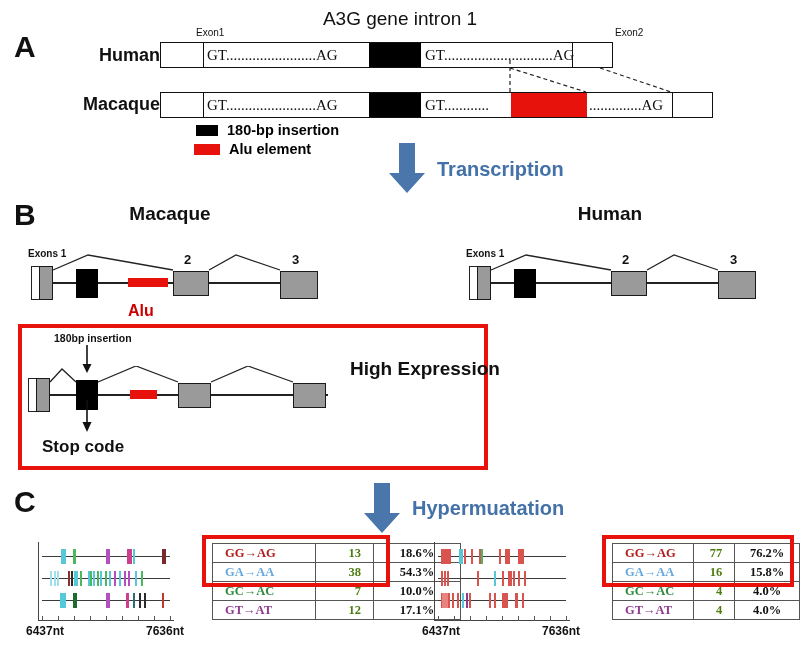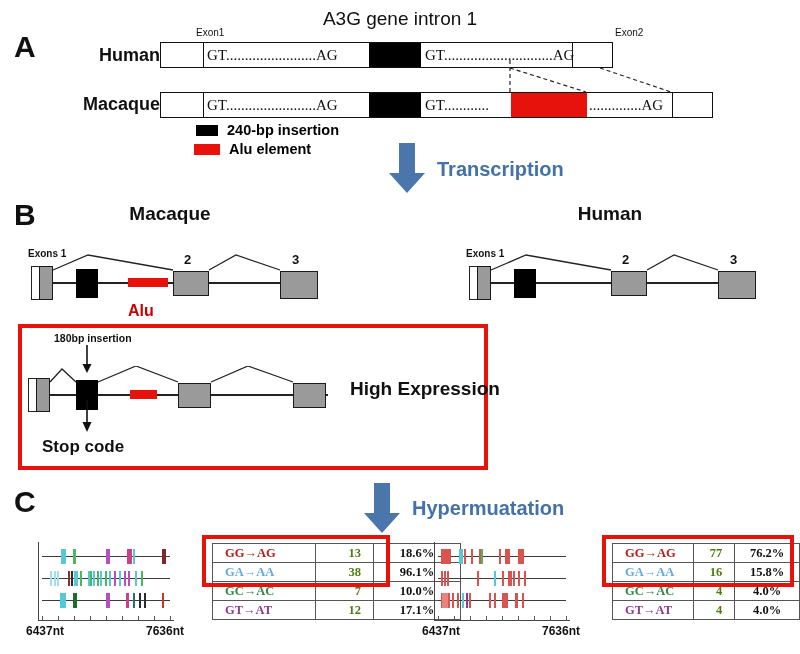--- a/index.html
+++ b/index.html
@@ -267,21 +267,21 @@
 </div>
 
 <svg class="abs" style="left:0; top:60px; width:800px; height:40px;">
   <line x1="510" y1="0" x2="510" y2="32" stroke="#222" stroke-width="1.2" stroke-dasharray="4,3"></line>
   <line x1="510" y1="8" x2="586" y2="32" stroke="#222" stroke-width="1.2" stroke-dasharray="4,3"></line>
   <line x1="600" y1="8" x2="671" y2="32" stroke="#222" stroke-width="1.2" stroke-dasharray="4,3"></line>
 </svg>
 
 <div class="legend-row" style="left:196px; top:122px;">
   <span class="legend-swatch black"></span>
-  <span>240-bp insertion</span>
+  <span>180-bp insertion</span>
 </div>
 <div class="legend-row" style="left:194px; top:141px;">
   <span class="legend-swatch red"></span>
   <span>Alu element</span>
 </div>
 
 <svg class="abs" style="left:385px; top:143px; width:44px; height:50px;" viewBox="0 0 44 50">
   <polygon points="14,0 30,0 30,30 40,30 22,50 4,30 14,30" fill="#4a76ac"></polygon>
 </svg>
 <div class="arrow-label" style="left:437px; top:158px;">Transcription</div>
@@ -346,21 +346,21 @@
     <polyline points="70,16 108,0 150,16" fill="none" stroke="#222" stroke-width="1.3"></polyline>
     <polyline points="183,16 220,0 265,16" fill="none" stroke="#222" stroke-width="1.3"></polyline>
   </svg>
 </div>
 
 <svg class="abs" style="left:80px; top:400px; width:14px; height:32px;" viewBox="0 0 14 32">
   <line x1="7" y1="0" x2="7" y2="24" stroke="#111" stroke-width="1.6"></line>
   <polygon points="7,32 2.5,22 11.5,22" fill="#111"></polygon>
 </svg>
 <div class="stop-code" style="left:42px; top:437px;">Stop code</div>
-<div class="callout-text" style="left:350px; top:378px;">High Expression</div>
+<div class="callout-text" style="left:350px; top:358px;">High Expression</div>
 
 <div class="abs panel-letter" style="left:14px; top:487px;">C</div>
 
 <svg class="abs" style="left:360px; top:483px; width:44px; height:50px;" viewBox="0 0 44 50">
   <polygon points="14,0 30,0 30,30 40,30 22,50 4,30 14,30" fill="#4a76ac"></polygon>
 </svg>
 <div class="arrow-label" style="left:412px; top:497px;">Hypermuatation</div>
 
 <div class="trace-block" style="left:38px; top:540px; width:150px; height:90px;">
   <div class="trace-axis-line" style="left:0; top:2px; width:1.4px; height:78px;"></div>
@@ -433,21 +433,21 @@
 <table class="mut-table" style="left:212px; top:543px;">
   <tbody>
     <tr>
       <td class="c-label" style="color:#b0211e">GG→AG</td>
       <td class="c-count">13</td>
       <td class="c-pct">18.6%</td>
     </tr>
     <tr>
       <td class="c-label" style="color:#67a9dd">GA→AA</td>
       <td class="c-count">38</td>
-      <td class="c-pct">96.1%</td>
+      <td class="c-pct">54.3%</td>
     </tr>
     <tr>
       <td class="c-label" style="color:#2f8a3e">GC→AC</td>
       <td class="c-count">7</td>
       <td class="c-pct">10.0%</td>
     </tr>
     <tr>
       <td class="c-label" style="color:#8e3a8e">GT→AT</td>
       <td class="c-count">12</td>
       <td class="c-pct">17.1%</td>

